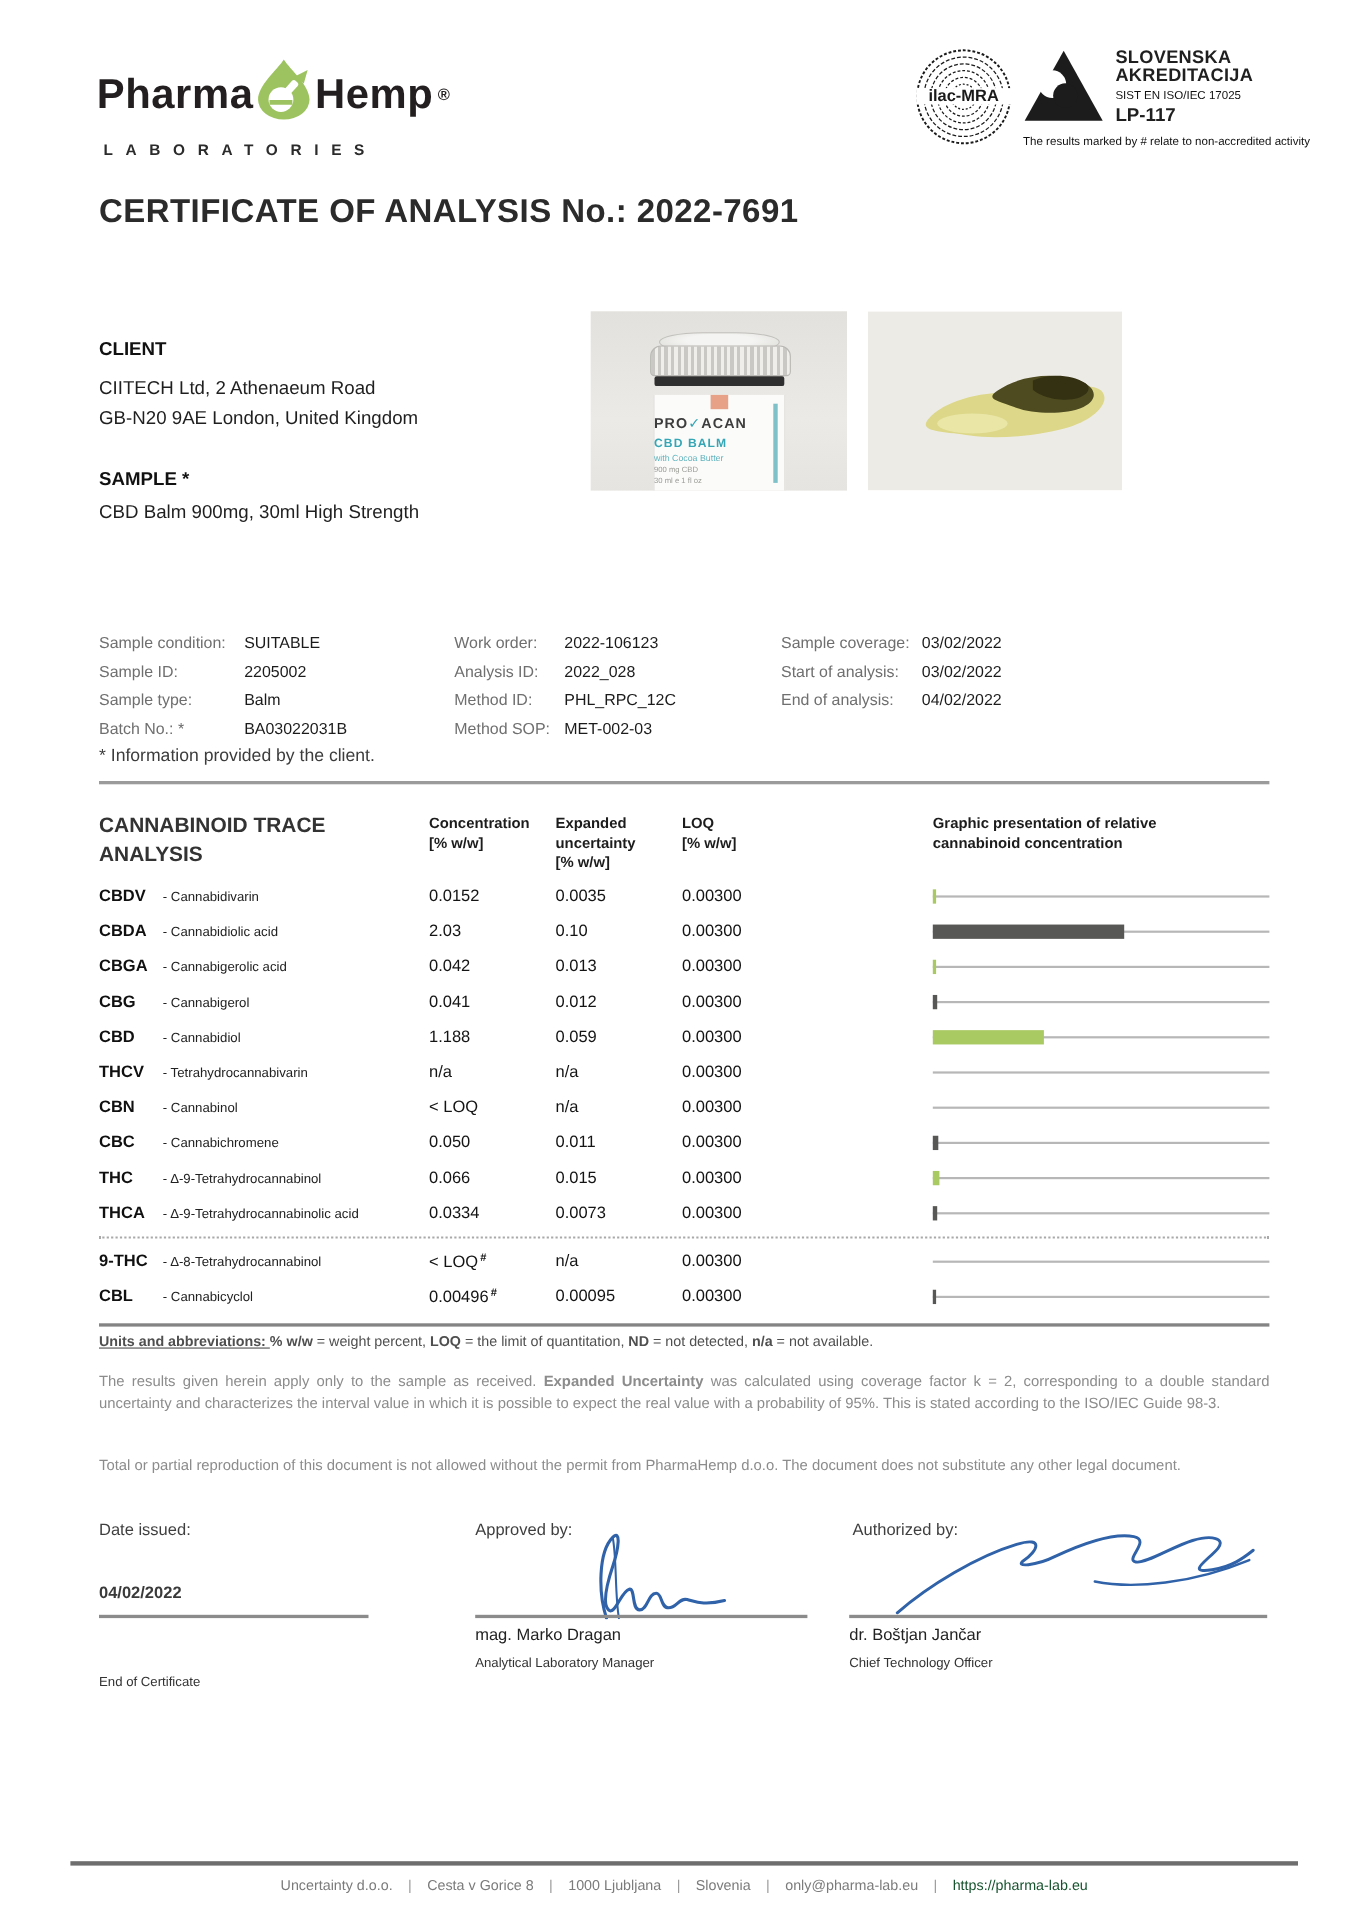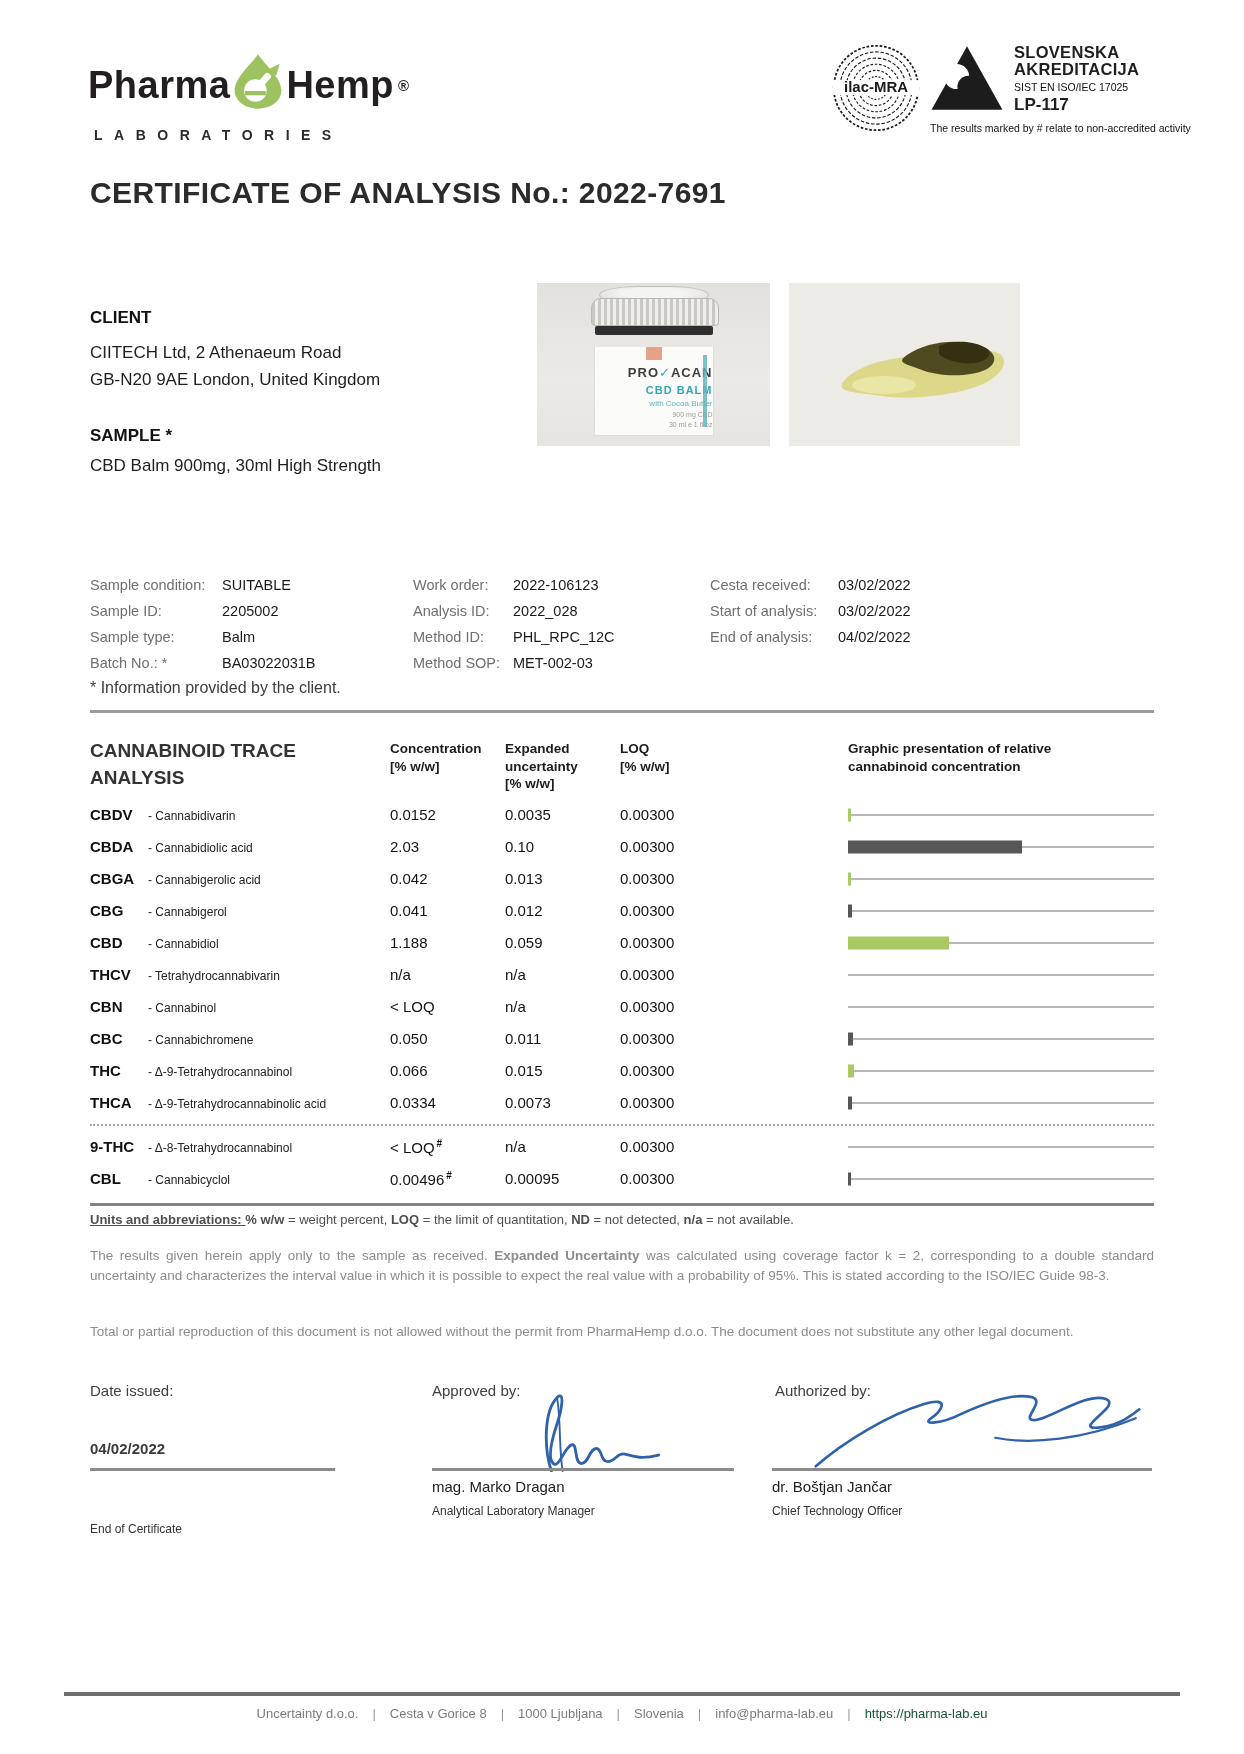--- a/index.html
+++ b/index.html
@@ -32,21 +32,21 @@
 
   
   .photo{position:absolute;top:283px;height:163px;overflow:hidden;}
   .photo-jar{left:537px;width:233px;background:linear-gradient(180deg,#e3e1dd 0%,#eceae6 60%,#e6e4e0 100%);}
   .photo-smear{left:789px;width:231px;}
   .jar{position:absolute;left:50%;transform:translateX(-50%);bottom:-2px;width:126px;}
   .jar-cap{width:108px;height:16px;margin:0 auto;background:radial-gradient(ellipse at 50% 40%,#f4f4f2 40%,#d9d8d4 100%);border-radius:50%/70%;border:1px solid #c2c1bd;}
   .jar-lid{width:126px;height:26px;margin:-6px auto 0;border-radius:10px 10px 4px 4px;
            background:repeating-linear-gradient(90deg,#c9c8c4 0 3px,#efeeea 3px 6px);border:1px solid #b9b8b4;}
   .jar-band{width:118px;height:9px;margin:0 auto;background:#2f2f2f;border-radius:2px;}
-  .jar-body{width:118px;height:88px;margin:12px auto;background:#fbfbfa;border:1px solid #dddcd8;border-top:none;position:relative;text-align:right;}
+  .jar-body{width:118px;height:88px;margin:0 auto;background:#fbfbfa;border:1px solid #dddcd8;border-top:none;position:relative;text-align:left;}
   .jar-strip{position:absolute;right:6px;top:8px;width:4px;height:72px;background:#5fb3bd;opacity:.8;}
   .jar-logo-sq{width:16px;height:13px;margin:8px auto 5px;background:#e6a187;}
   .jar-brand{font-size:13px;font-weight:bold;color:#3d3d3d;letter-spacing:1px;}
   .jar-brand .chk{color:#36a6b5;}
   .jar-product{font-size:11px;font-weight:bold;color:#36a6b5;letter-spacing:1px;margin-top:4px;}
   .jar-sub{font-size:8px;color:#5fb3bd;margin-top:3px;}
   .jar-small{font-size:7px;color:#9a9a96;margin-top:3px;}
 
   
   .details{position:absolute;top:572px;left:0;width:1244px;font-size:14.5px;}
@@ -229,21 +229,21 @@
           <span class="dlabel">Method ID:</span>
           <span class="dvalue">PHL_RPC_12C</span>
         </div>
         <div class="drow">
           <span class="dlabel">Method SOP:</span>
           <span class="dvalue">MET-002-03</span>
         </div>
       </div>
     <div class="dcol dcol-3">
         <div class="drow">
-          <span class="dlabel">Cesta received:</span>
+          <span class="dlabel">Sample coverage:</span>
           <span class="dvalue">03/02/2022</span>
         </div>
         <div class="drow">
           <span class="dlabel">Start of analysis:</span>
           <span class="dvalue">03/02/2022</span>
         </div>
         <div class="drow">
           <span class="dlabel">End of analysis:</span>
           <span class="dvalue">04/02/2022</span>
         </div>
@@ -426,15 +426,15 @@
   <div class="sig-line" style="left:772px;width:380px"></div>
 
   <div class="sig-name" style="left:432px">mag. Marko Dragan</div>
   <div class="sig-name" style="left:772px">dr. Boštjan Jančar</div>
   <div class="sig-role" style="left:432px">Analytical Laboratory Manager</div>
   <div class="sig-role" style="left:772px">Chief Technology Officer</div>
 
   <div class="end-cert">End of Certificate</div>
 
   <div class="footer-rule"></div>
-  <div class="footer"><span>Uncertainty d.o.o.</span><span class="sep">|</span><span>Cesta v Gorice 8</span><span class="sep">|</span><span>1000 Ljubljana</span><span class="sep">|</span><span>Slovenia</span><span class="sep">|</span><span>info@pharma-lab.eu</span><span class="sep">|</span><span class="link">https://pharma-lab.eu</span></div>
+  <div class="footer"><span>Uncertainty d.o.o.</span><span class="sep">|</span><span>Cesta v Gorice 8</span><span class="sep">|</span><span>1000 Ljubljana</span><span class="sep">|</span><span>Slovenia</span><span class="sep">|</span><span>only@pharma-lab.eu</span><span class="sep">|</span><span class="link">https://pharma-lab.eu</span></div>
 
 </div>
 
 </body></html>

